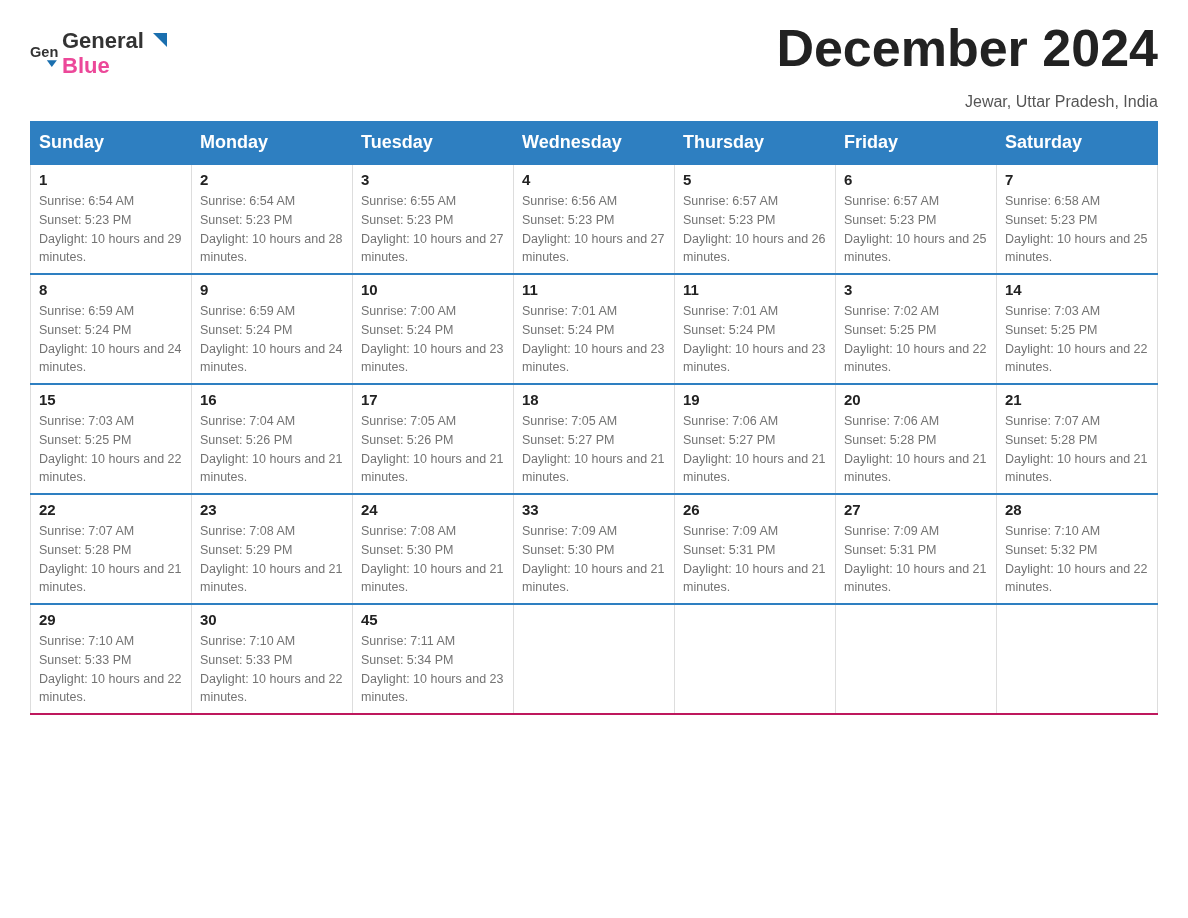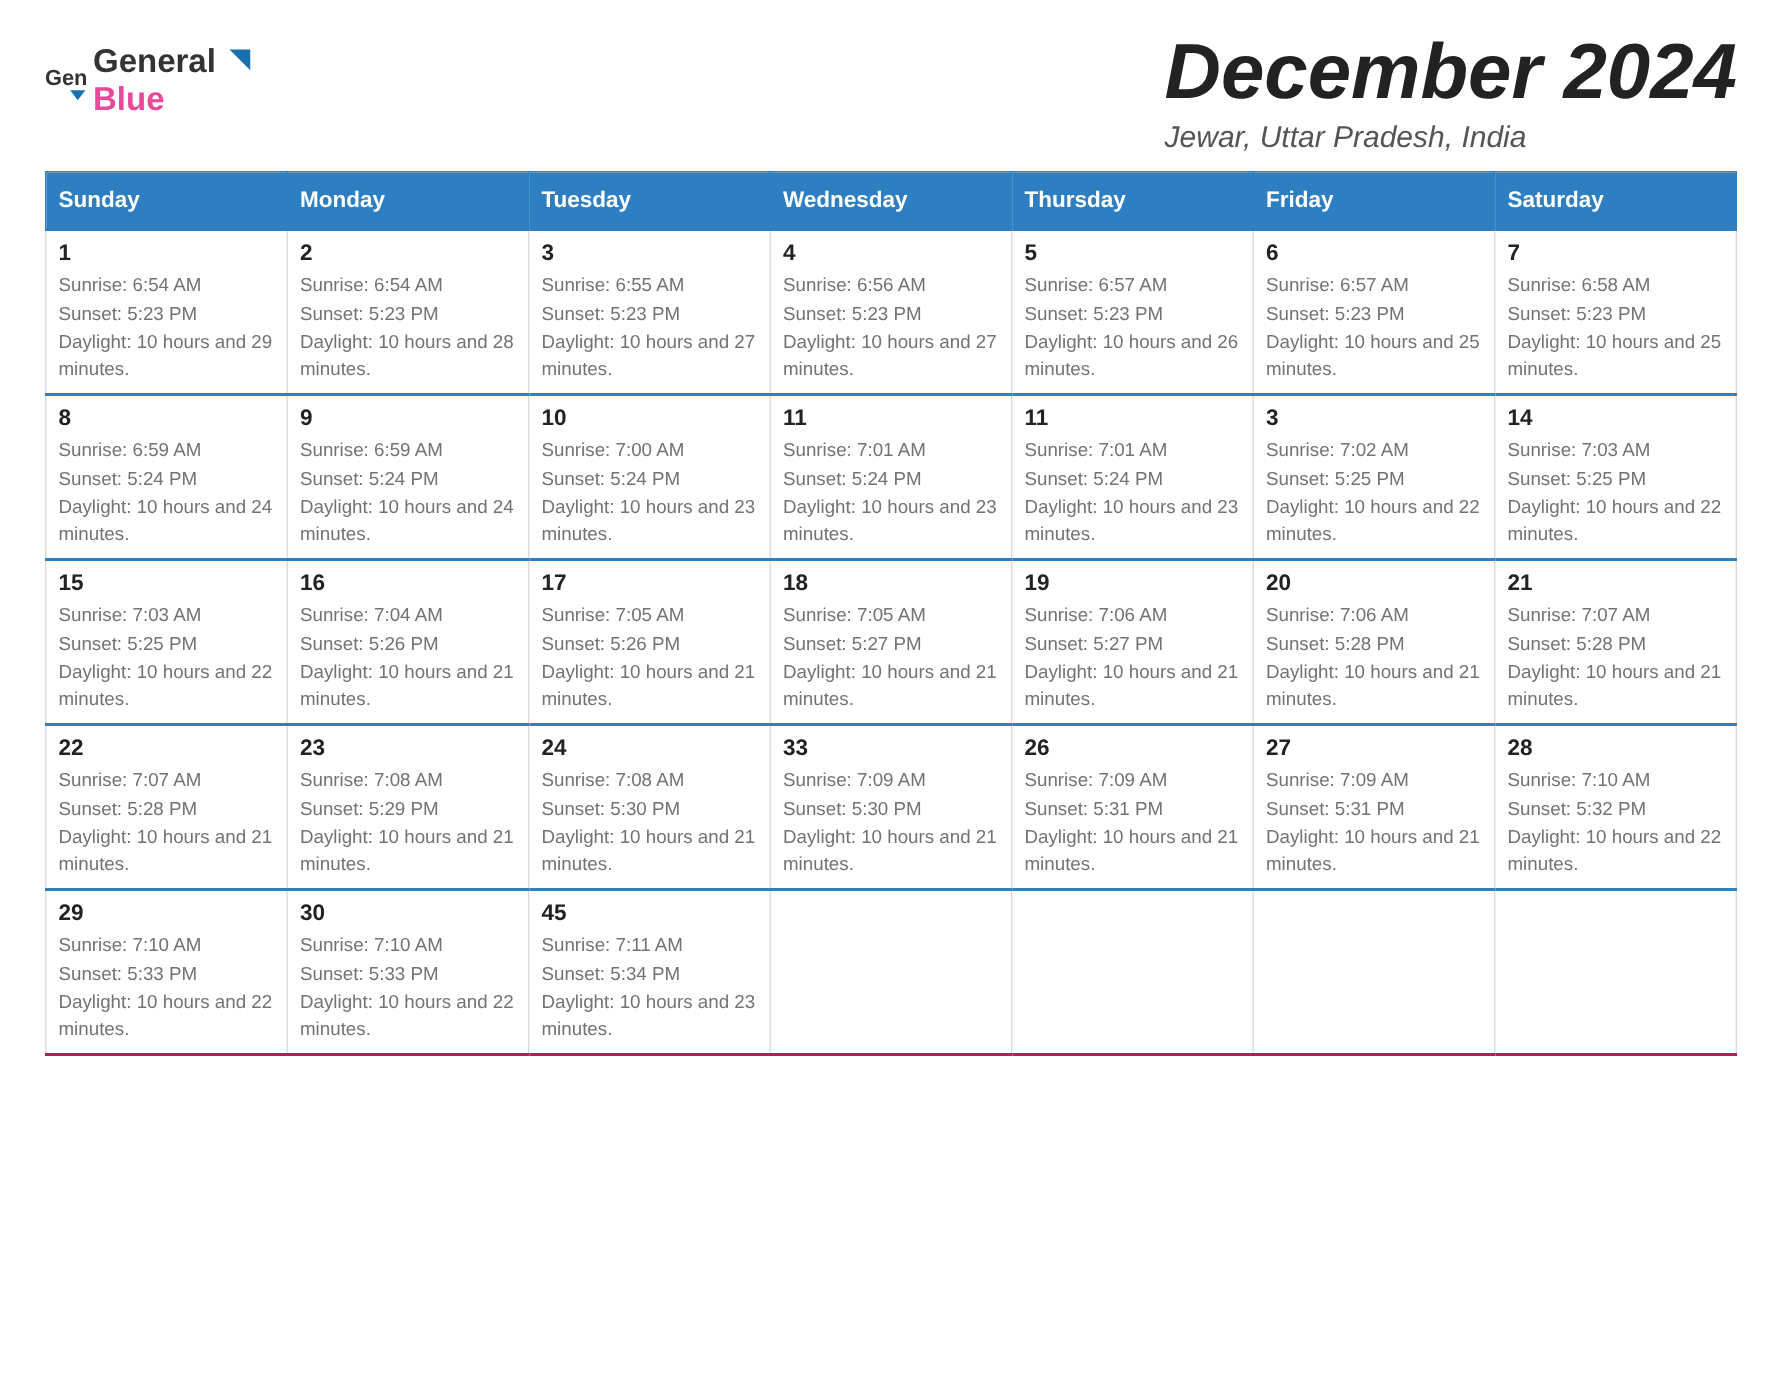--- a/index.html
+++ b/index.html
@@ -20,43 +20,42 @@
       display: flex;
       align-items: center;
       gap: 4px;
       margin-top: 10px;
     }
     .logo-icon {
       width: 28px;
       height: 28px;
     }
     .title-section {
-      text-align: left;
-      font-style: italic;
+      text-align: right;
     }
     .month-title {
       font-size: 52px;
       font-weight: bold;
       color: #222;
       line-height: 1.1;
     }
     .location {
-      font-size: 20px;
+      font-size: 16px;
       color: #555;
-      margin-top: 4px;
+      margin-top: 16px;
     }
     .calendar {
       width: 100%;
       border-collapse: collapse;
       margin-top: 10px;
     }
     .calendar th {
       background-color: #2e7fc1;
       color: #fff;
-      font-size: 15px;
+      font-size: 18px;
       font-weight: bold;
       padding: 10px 8px;
       text-align: left;
       border: 1px solid #2e7fc1;
     }
     .calendar td {
       border: 1px solid #ccc;
       vertical-align: top;
       padding: 6px 8px;
       width: calc(100% / 7);

